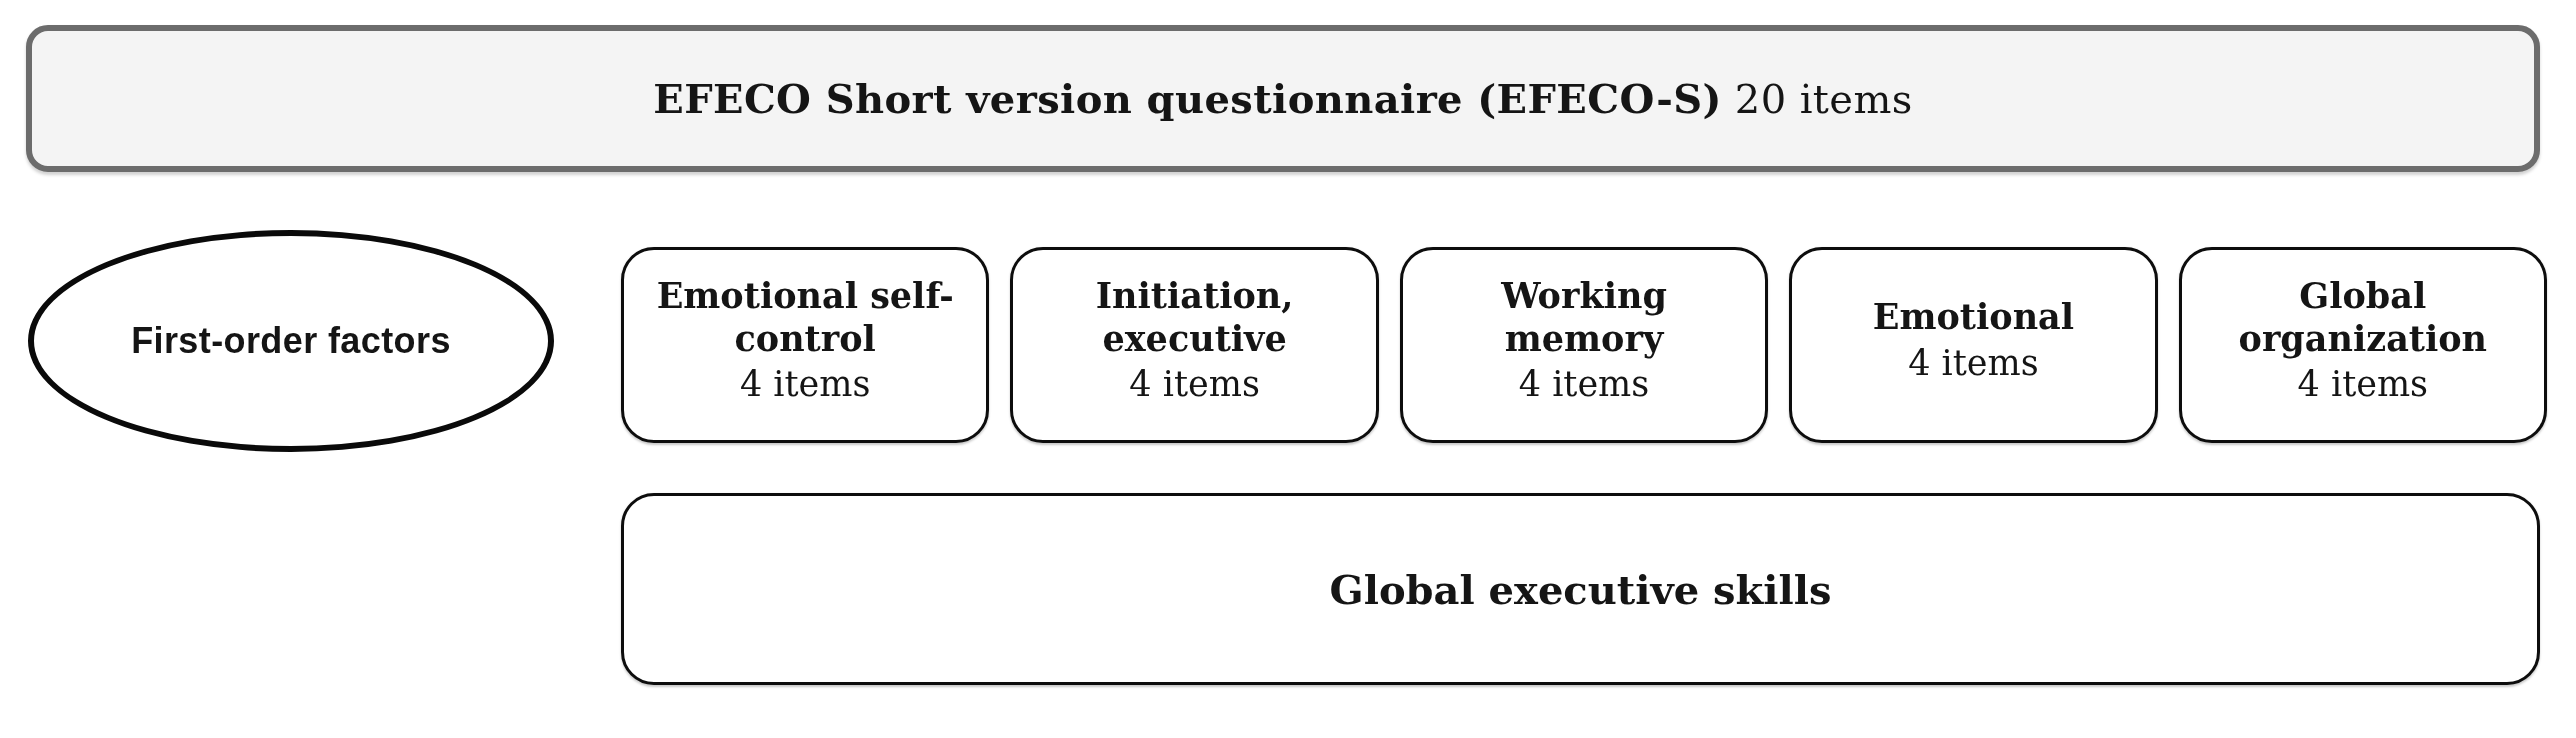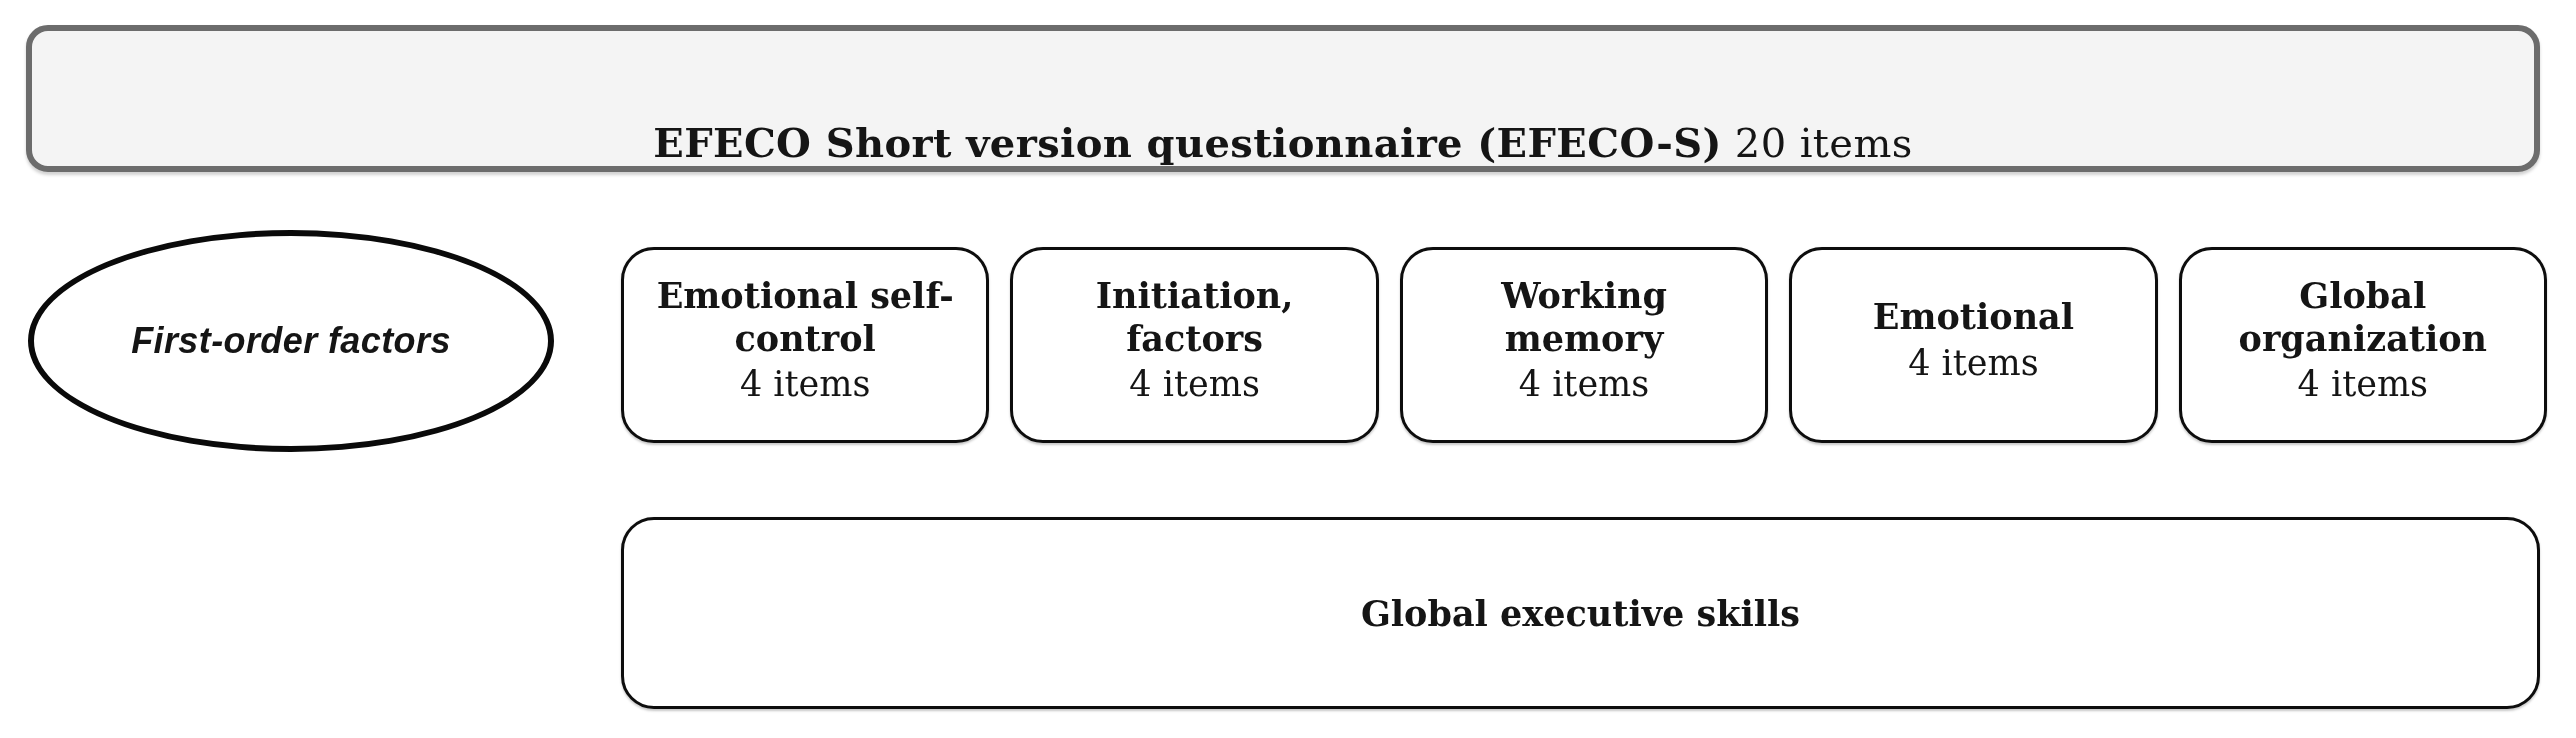--- a/index.html
+++ b/index.html
@@ -21,21 +21,21 @@
     position: absolute;
     left: 26px;
     top: 25px;
     width: 2514px;
     height: 147px;
     box-sizing: border-box;
     background: #f4f4f4;
     border: 6.3px solid #6c6c6c;
     border-radius: 22px;
     display: flex;
-    align-items: flex-end;
+    align-items: center;
     justify-content: center;
     box-shadow: 0 2.3px 3.1px rgba(0,0,0,0.18);
   }
   .header-box .title {
     font-size: 40px;
     letter-spacing: 0.4px;
     white-space: nowrap;
   }
   .header-box .title b { font-weight: bold; }
   .header-box .title span.plain { font-weight: normal; }
@@ -45,21 +45,20 @@
     position: absolute;
     box-sizing: border-box;
     background: #ffffff;
     border: 6.3px solid #0a0a0a;
     border-radius: 50%;
     display: flex;
     align-items: center;
     justify-content: center;
     font-family: "Liberation Sans", sans-serif;
     font-weight: bold;
-    font-style: italic;
     font-size: 36px;
     letter-spacing: 0.4px;
   }
   .ellipse-first {
     left: 28px;
     top: 230px;
     width: 526px;
     height: 222px;
   }
   .ellipse-second {
@@ -113,23 +112,22 @@
     width: 1919px;
     height: 192px;
     box-sizing: border-box;
     background: #ffffff;
     border: 3.9px solid #0d0d0d;
     border-radius: 33px;
     display: flex;
     align-items: center;
     justify-content: center;
     font-weight: bold;
-    font-size: 35px;
+    font-size: 40px;
     box-shadow: 0 1.6px 2.3px rgba(0,0,0,0.22);
-    margin-top: 24px;
   }
 </style>
 </head>
 <body>
 
 <div class="canvas">
 
   <div class="header-box">
     <div class="title">
       <b>EFECO Short version questionnaire (EFECO-S)</b><span class="plain"> 20 items</span>
@@ -139,21 +137,21 @@
   <div class="factor-ellipse ellipse-first">
     <span>First-order factors</span>
   </div>
 
   <div class="factor-row">
     <div class="factor-box">
       <div class="factor-name">Emotional self-control</div>
       <div class="factor-items">4 items</div>
     </div>
     <div class="factor-box">
-      <div class="factor-name">Initiation, factors</div>
+      <div class="factor-name">Initiation, executive</div>
       <div class="factor-items">4 items</div>
     </div>
     <div class="factor-box">
       <div class="factor-name">Working memory</div>
       <div class="factor-items">4 items</div>
     </div>
     <div class="factor-box">
       <div class="factor-name">Emotional</div>
       <div class="factor-items">4 items</div>
     </div>

